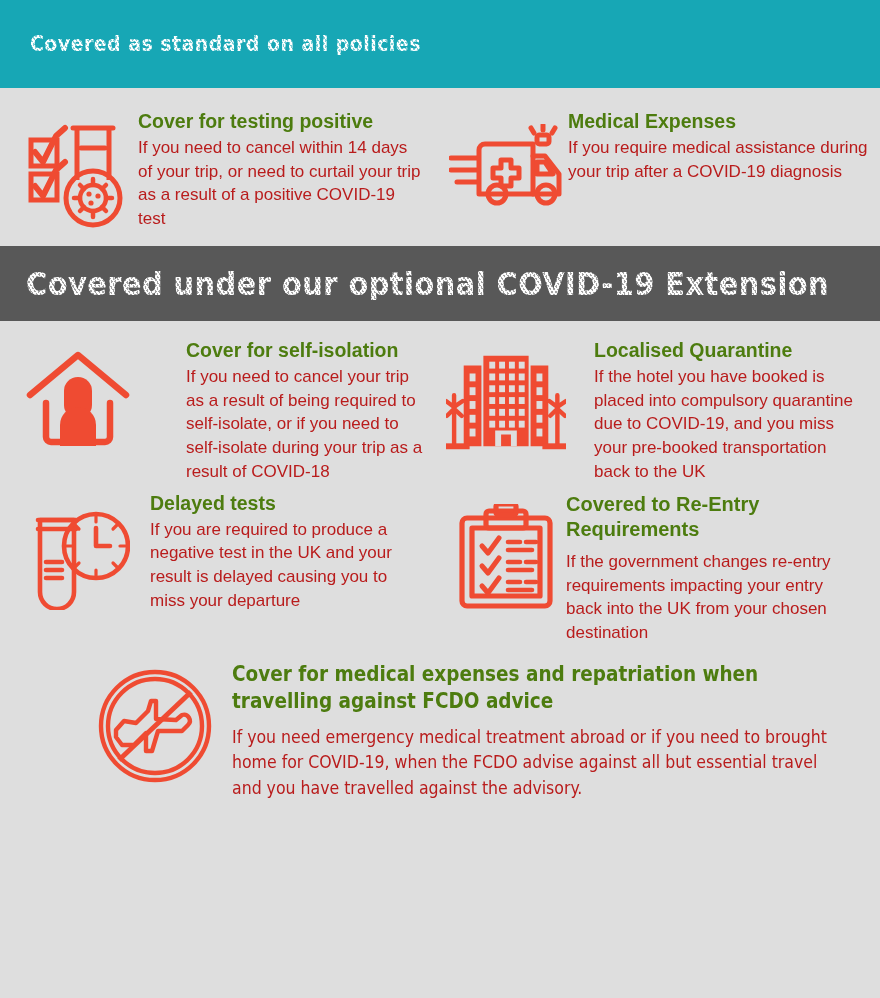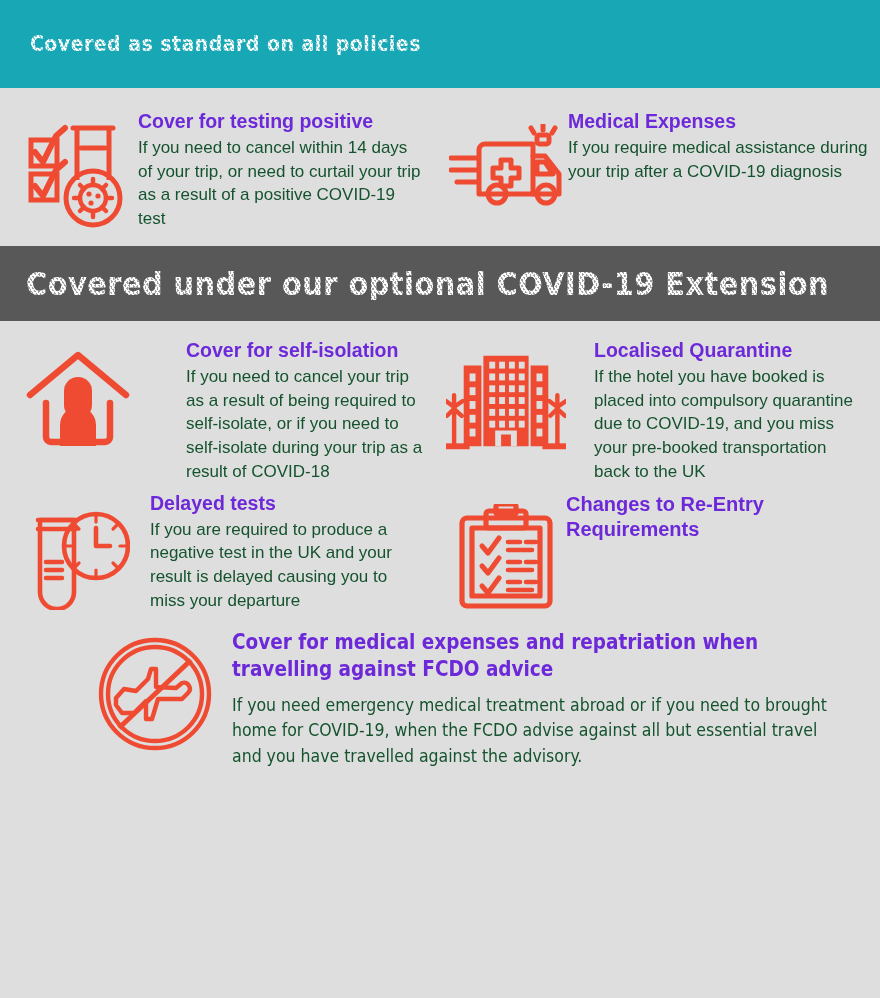--- a/index.html
+++ b/index.html
@@ -85,28 +85,28 @@
   .icon-wrap {
     flex: 0 0 auto;
     display: flex;
     align-items: flex-start;
     justify-content: center;
   }
   .txt {
     flex: 1 1 auto;
   }
   .item-title {
-    color: #6d28d9;
+    color: #4d7c0f;
     font-weight: bold;
     font-size: 19.5px;
     line-height: 1.22;
     margin: 0 0 2px 0;
   }
   .item-body {
-    color: #14532d;
+    color: #b91c1c;
     font-size: 17px;
     line-height: 1.40;
     margin: 0;
   }
 
   
   .std {
     padding-top: 22px;
     padding-bottom: 12px;
   }
@@ -359,21 +359,22 @@
               <path d="M26 82 L32 89 L43 74"></path>
             </g>
             <g fill="none" stroke="#ef4b32" stroke-width="4.6" stroke-linecap="round">
               <path d="M52 38 L64 38 M70 38 L80 38 M52 46 L76 46"></path>
               <path d="M52 58 L64 58 M70 58 L80 58 M52 66 L76 66"></path>
               <path d="M52 78 L64 78 M70 78 L80 78 M52 86 L76 86"></path>
             </g>
           </svg>
         </div>
         <div class="txt">
-          <p class="item-title">Changes to Re-Entry Requirements</p>
+          <p class="item-title">Covered to Re-Entry Requirements</p>
+          <p class="item-body">If the government changes re-entry requirements impacting your entry back into the UK from your chosen destination</p>
         </div>
       </div>
 
     </div>
 
     <div class="wide">
       <div class="icon-wrap">
         <svg class="ic" width="118" height="118" viewBox="0 0 118 118" aria-hidden="true">
           <g fill="none" stroke="#ef4b32" stroke-width="4.4">
             <circle cx="59" cy="59" r="54"></circle>

